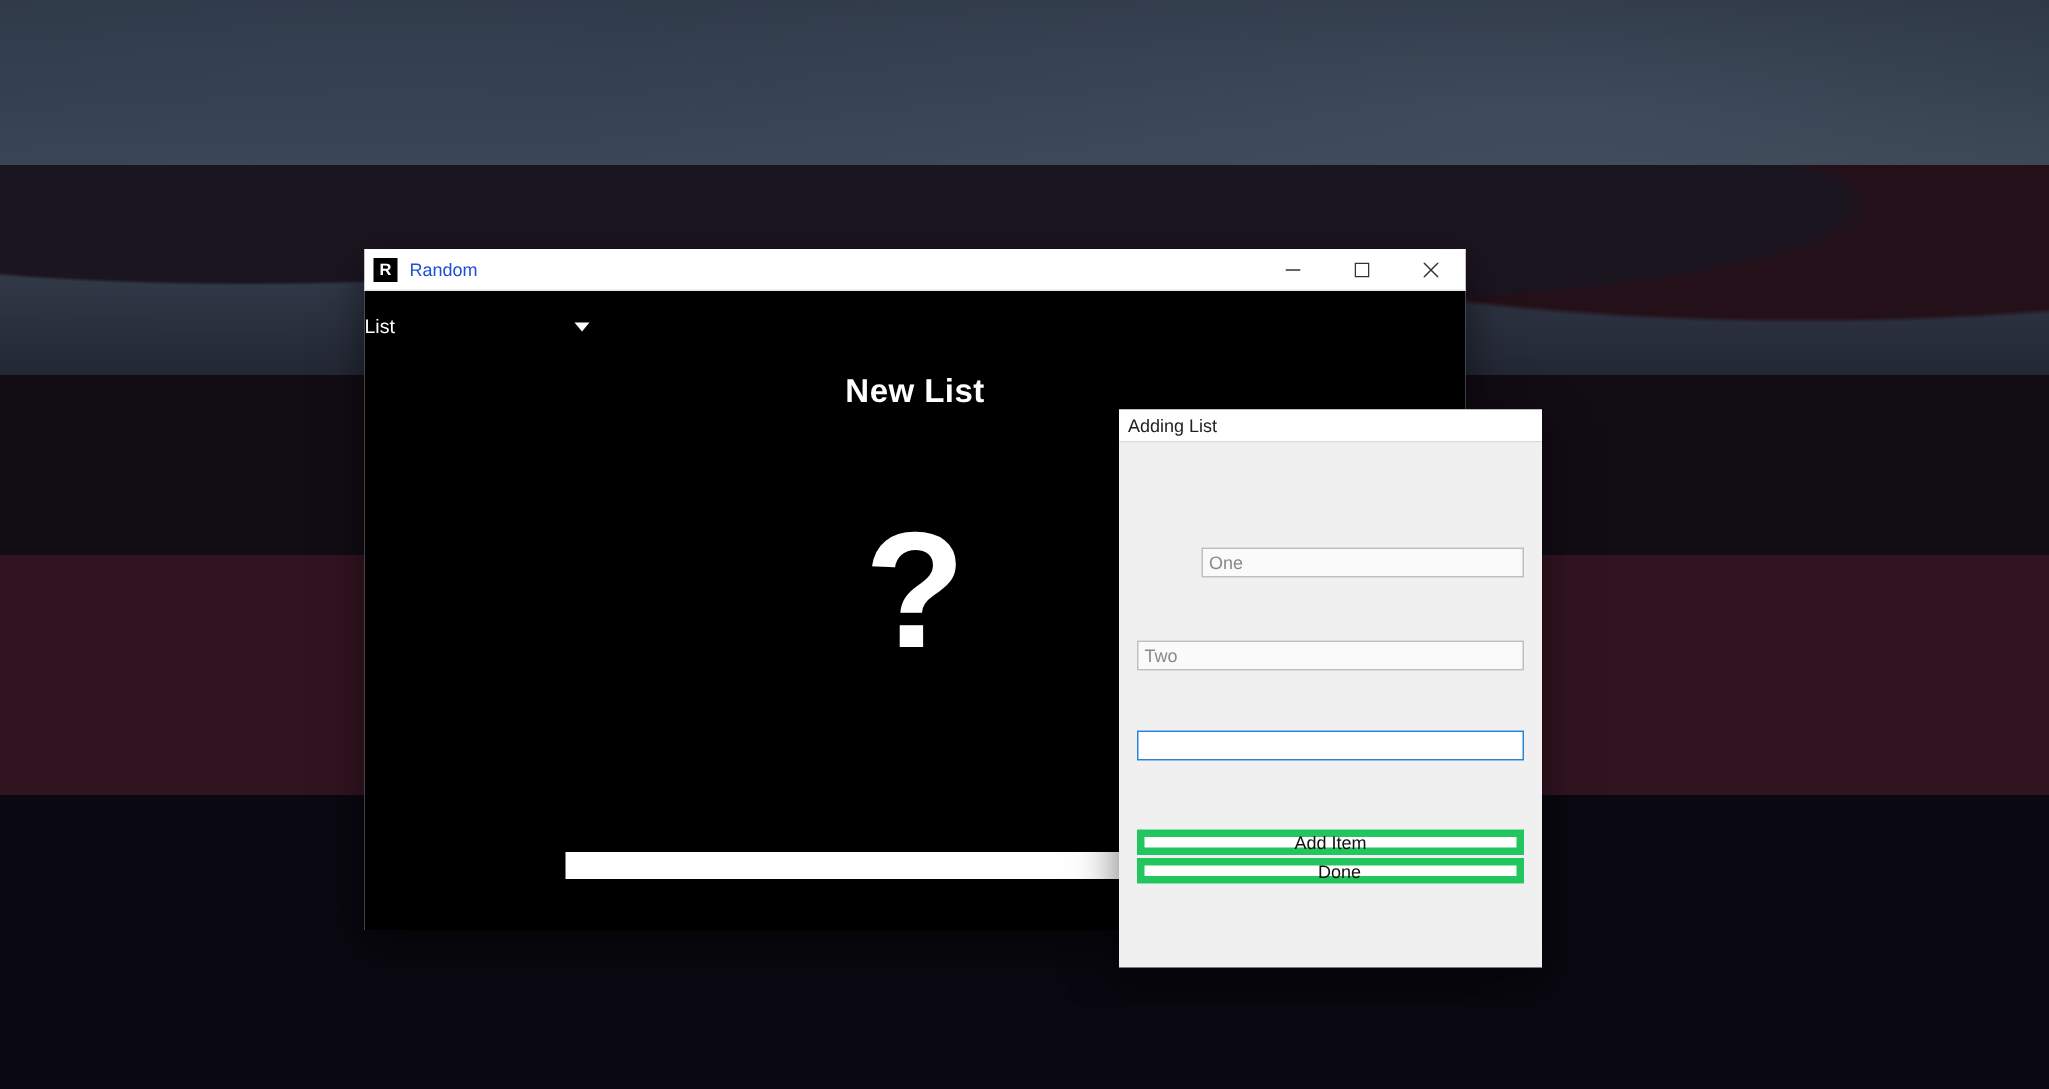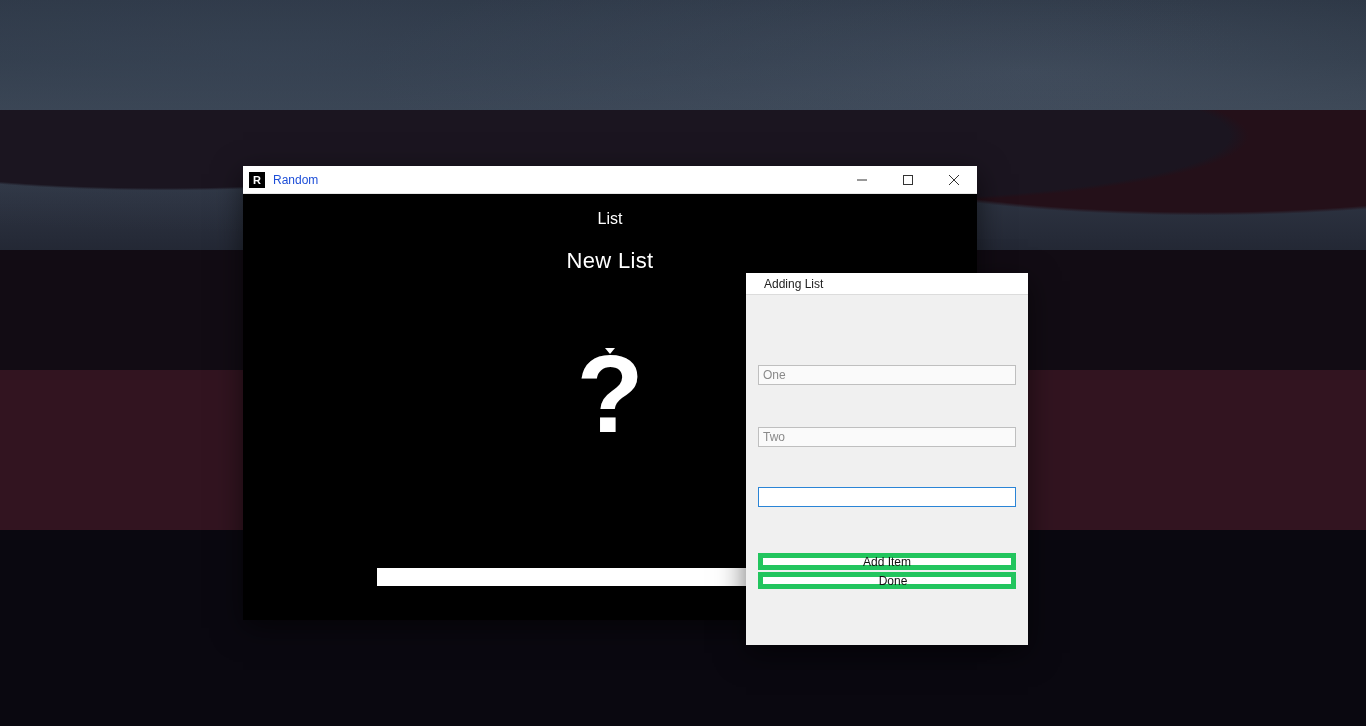--- a/index.html
+++ b/index.html
@@ -82,36 +82,35 @@
     width: 100%;
     height: calc(100% - 28px);
     background: #000000;
     color: #ffffff;
   }
   .mode-row {
     position: absolute;
     top: 16px; left: 0; right: 0;
     display: flex; justify-content: flex-start; align-items: center;
     gap: 120px;
-    font-size: 16px;
-    flex-direction: column;
+    font-size: 13px;
   }
   .mode-label { color: #fff; }
   .caret-down {
     width: 0; height: 0;
     border-left: 5px solid transparent;
     border-right: 5px solid transparent;
     border-top: 6px solid #fff;
   }
   .list-title {
     position: absolute;
     top: 54px; left: 0; right: 0;
     text-align: center;
     font-size: 22px;
-    font-weight: 400;
+    font-weight: 700;
     letter-spacing: 0.3px;
   }
   .question {
     position: absolute;
     top: 145px; left: 0; right: 0;
     text-align: center;
     font-size: 110px;
     font-weight: 700;
     line-height: 1;
     font-family: Arial, "Segoe UI", sans-serif;
@@ -132,21 +131,21 @@
     top: 273px;
     width: 282px;
     height: 372px;
     background: #f0f0f0;
     box-shadow: 0 8px 28px rgba(0,0,0,0.55);
   }
   .dialog-titlebar {
     height: 22px;
     background: #ffffff;
     display: flex; align-items: center;
-    padding-left: 18px;
+    padding-left: 6px;
     font-size: 12px;
     color: #222;
     border-bottom: 1px solid #dcdcdc;
   }
   .dialog-body {
     position: relative;
     width: 100%;
     height: calc(100% - 22px);
   }
   .dlg-input {
@@ -154,21 +153,21 @@
     left: 12px; right: 12px;
     height: 20px;
     background: #ffffff;
     border: 1px solid #bfbfbf;
     font-size: 12px;
     padding: 1px 4px;
     color: #888;
   }
   .dlg-input.readonly { background: #fafafa; color: #8a8a8a; }
   .dlg-input.focused { border: 1px solid #2a84d6; outline: none; color:#222; }
-  #inp1 { top: 70px; }
+  #inp1 { top: 70px; margin-left: 43px; }
   #inp2 { top: 132px; }
   #inp3 { top: 192px; }
   .dlg-btn {
     position: absolute;
     left: 12px; right: 12px;
     height: 17px;
     background: #ffffff;
     border: 5px solid #22c55e;
     font-size: 12px;
     display: flex; align-items: center; justify-content: center;

